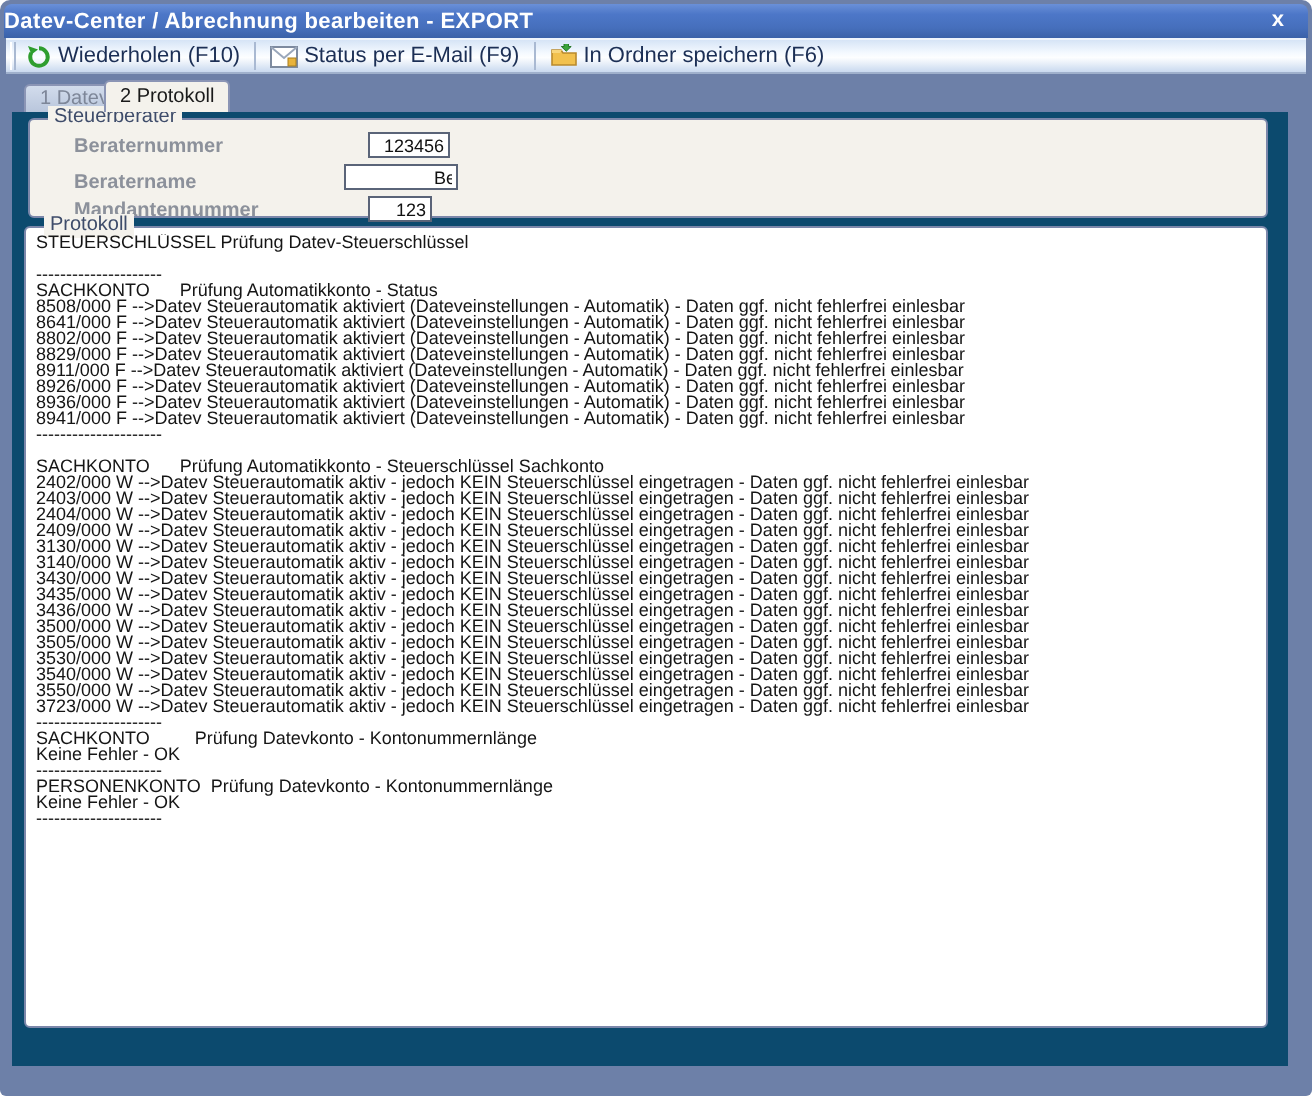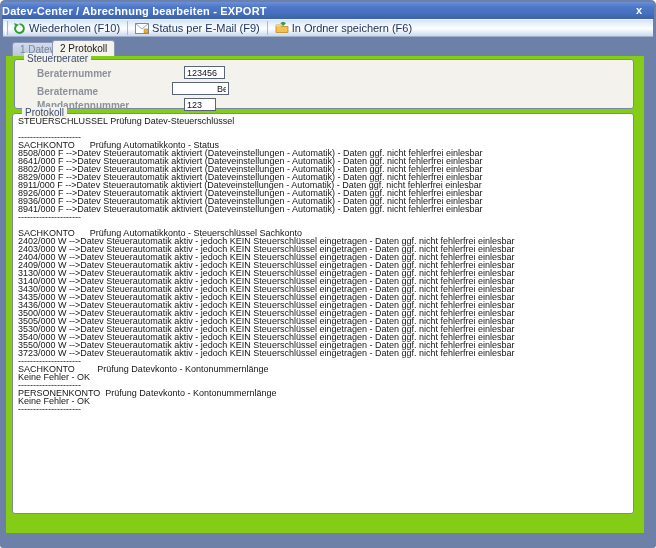--- a/index.html
+++ b/index.html
@@ -51,40 +51,40 @@
     top:42px; left:12px; height:14px; line-height:14px;
     background:linear-gradient(#d2dcec, #b9c6dc); color:#7d8698;
   }
   .tab.active {
     top:40px; left:52px; height:16px; line-height:16px;
     background:#f4f2ec; color:#1a1a1a; z-index:2;text-align:center;
   }
   
   .page {
     position:absolute; left:6px; top:56px; width:638px; height:477px;
-    background:#84cc16;
+    background:#0c4a6e;
   }
   .groupbox {
     position:absolute; border:1px solid #7b87aa; border-radius:3px;
   }
   .group-label {
     position:absolute; top:-7px; left:9px; font-size:10px; color:#3e4c6a;
     background:#f4f2ec; padding:0 3px; line-height:12px; white-space:nowrap;
   }
   .gb-steuerberater { left:8px; top:3px; width:620px; height:50px; background:#f4f2ec; }
   .gb-protokoll { left:6px; top:57px; width:622px; height:401px; background:#ffffff; }
 
   .field-label {
     position:absolute; left:22px; font-size:10px; color:#8c919b; white-space:nowrap;font-weight:bold;
   }
   .field-input {
     position:absolute; height:13px; border:1px solid #5a6478; background:#ffffff;
     font-family:"Liberation Sans", sans-serif; font-size:9px; color:#111; padding:0 2px;
   }
-  .ta-right { text-align:left; }
+  .ta-right { text-align:right; }
   .ta-left { text-align:left;padding-left:44px; }
 
   .protokoll-text {
     position:absolute; left:5px; top:3px; width:610px; height:392px;
     font-family:"Liberation Sans", sans-serif;
     font-size:9px; line-height:8px; color:#151515;
     white-space:pre; overflow:hidden;
   }
   svg { display:block; }
 </style>

